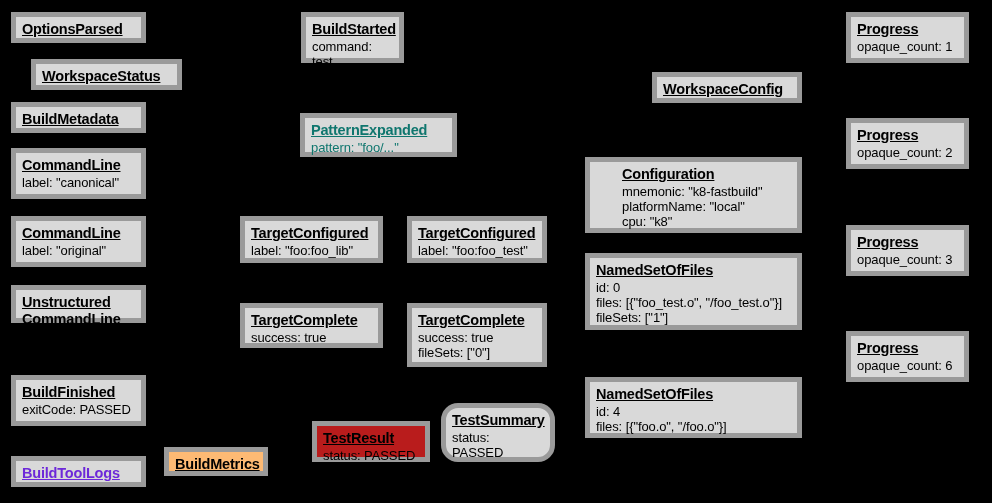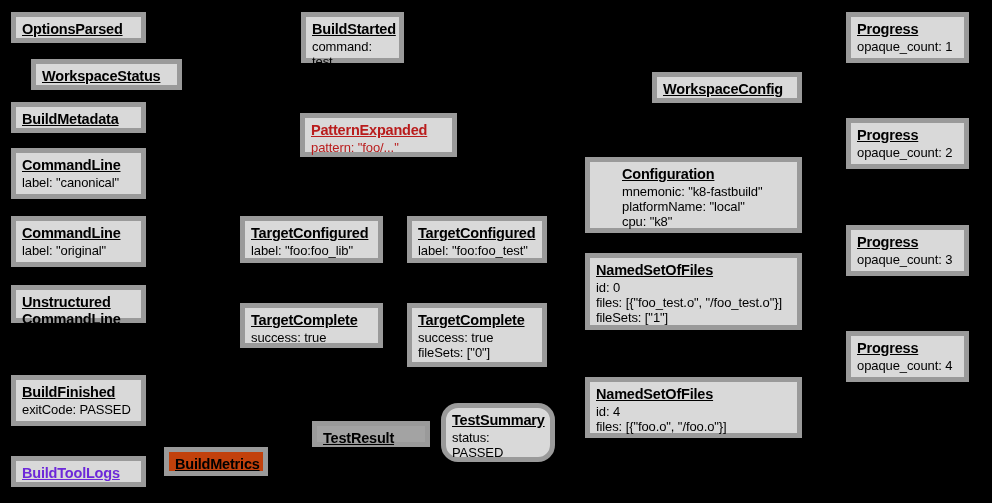--- a/index.html
+++ b/index.html
@@ -58,21 +58,21 @@
     </div>
     <div class="node" style="left: 11px; top: 59px; width: 151px; height: 31px; background: rgb(217, 217, 217); border-color: rgb(154, 154, 154); color: rgb(0, 0, 0); margin-left: 20px;">
       <div class="node-title">WorkspaceStatus</div>
     </div>
     <div class="node" style="left: 652px; top: 72px; width: 150px; height: 31px; background: rgb(217, 217, 217); border-color: rgb(154, 154, 154); color: rgb(0, 0, 0);">
       <div class="node-title">WorkspaceConfig</div>
     </div>
     <div class="node" style="left: 11px; top: 102px; width: 135px; height: 31px; background: rgb(217, 217, 217); border-color: rgb(154, 154, 154); color: rgb(0, 0, 0);">
       <div class="node-title">BuildMetadata</div>
     </div>
-    <div class="node" style="left: 300px; top: 113px; width: 157px; height: 44px; background: rgb(217, 217, 217); border-color: rgb(154, 154, 154); color: #b91c1c;">
+    <div class="node" style="left: 300px; top: 113px; width: 157px; height: 44px; background: rgb(217, 217, 217); border-color: rgb(154, 154, 154); color: #0f766e;">
       <div class="node-title">PatternExpanded</div>
       <div class="node-fields">pattern: "foo/..."</div>
     </div>
     <div class="node" style="left: 846px; top: 118px; width: 123px; height: 51px; background: rgb(217, 217, 217); border-color: rgb(154, 154, 154); color: rgb(0, 0, 0);">
       <div class="node-title">Progress</div>
       <div class="node-fields">opaque_count: 2</div>
     </div>
     <div class="node" style="left: 11px; top: 148px; width: 135px; height: 51px; background: rgb(217, 217, 217); border-color: rgb(154, 154, 154); color: rgb(0, 0, 0);">
       <div class="node-title">CommandLine</div>
       <div class="node-fields">label: "canonical"</div>
@@ -113,39 +113,39 @@
       <div class="node-title">TargetComplete</div>
       <div class="node-fields">success: true</div>
     </div>
     <div class="node" style="left: 407px; top: 303px; width: 140px; height: 64px; background: rgb(217, 217, 217); border-color: rgb(154, 154, 154); color: rgb(0, 0, 0);">
       <div class="node-title">TargetComplete</div>
       <div class="node-fields">success: true
 fileSets: ["0"]</div>
     </div>
     <div class="node" style="left: 846px; top: 331px; width: 123px; height: 51px; background: rgb(217, 217, 217); border-color: rgb(154, 154, 154); color: rgb(0, 0, 0);">
       <div class="node-title">Progress</div>
-      <div class="node-fields">opaque_count: 4</div>
+      <div class="node-fields">opaque_count: 6</div>
     </div>
     <div class="node" style="left: 11px; top: 351px; width: 135px; height: 51px; background: rgb(217, 217, 217); border-color: rgb(154, 154, 154); color: rgb(0, 0, 0); margin-top: 24px;">
       <div class="node-title">BuildFinished</div>
       <div class="node-fields">exitCode: PASSED</div>
     </div>
     <div class="node" style="left: 585px; top: 377px; width: 217px; height: 61px; background: rgb(217, 217, 217); border-color: rgb(154, 154, 154); color: rgb(0, 0, 0);">
       <div class="node-title">NamedSetOfFiles</div>
       <div class="node-fields">id: 4
 files: [{"foo.o", "/foo.o"}]</div>
     </div>
     <div class="node" style="left: 441px; top: 403px; width: 114px; height: 59px; background: rgb(217, 217, 217); border-color: rgb(154, 154, 154); color: rgb(0, 0, 0); border-radius: 17px;">
       <div class="node-title">TestSummary</div>
       <div class="node-fields">status: PASSED
 runs: 1</div>
     </div>
-    <div class="node" style="left: 312px; top: 421px; width: 118px; height: 26px; background: #a3a3a3; border-color: rgb(154, 154, 154); color: rgb(0, 0, 0);">
+    <div class="node" style="left: 312px; top: 421px; width: 118px; height: 41px; background: #b91c1c; border-color: rgb(154, 154, 154); color: rgb(0, 0, 0);">
       <div class="node-title">TestResult</div>
       <div class="node-fields">status: PASSED</div>
     </div>
     <div class="node" style="left: 11px; top: 456px; width: 135px; height: 31px; background: rgb(217, 217, 217); border-color: rgb(154, 154, 154); color: #6d28d9;">
       <div class="node-title">BuildToolLogs</div>
     </div>
-    <div class="node" style="left: 164px; top: 447px; width: 104px; height: 29px; background: #c2410c; border-color: rgb(154, 154, 154); color: rgb(0, 0, 0);">
+    <div class="node" style="left: 164px; top: 447px; width: 104px; height: 29px; background: #fdba74; border-color: rgb(154, 154, 154); color: rgb(0, 0, 0);">
       <div class="node-title">BuildMetrics</div>
     </div>
   </div>
 
 </body></html>

